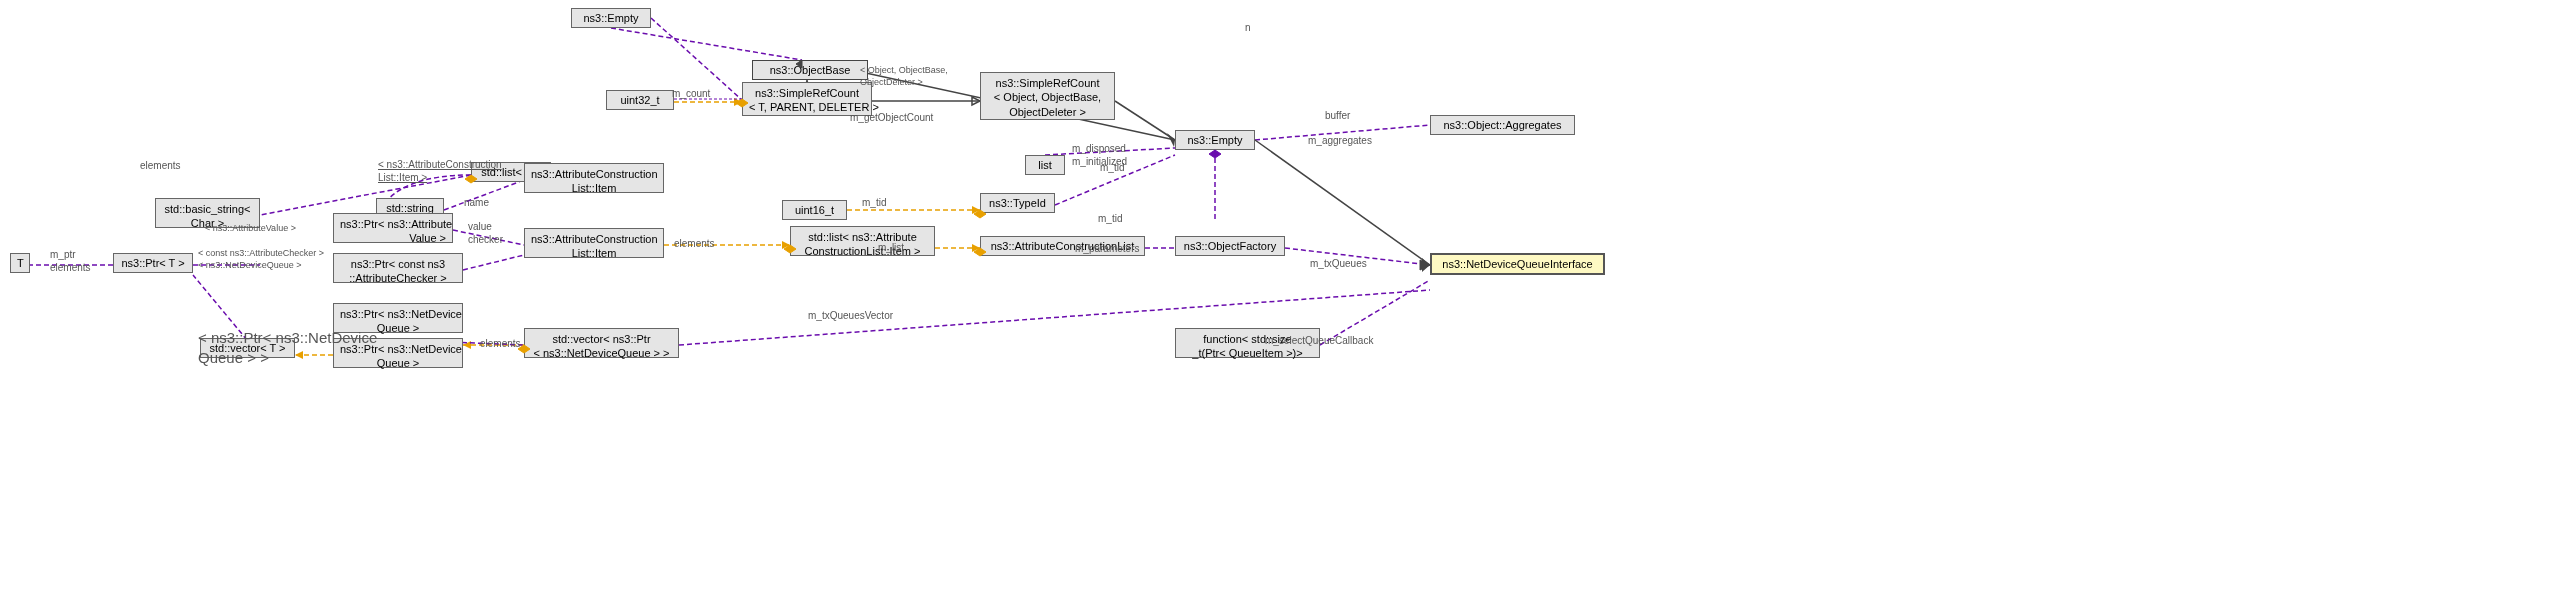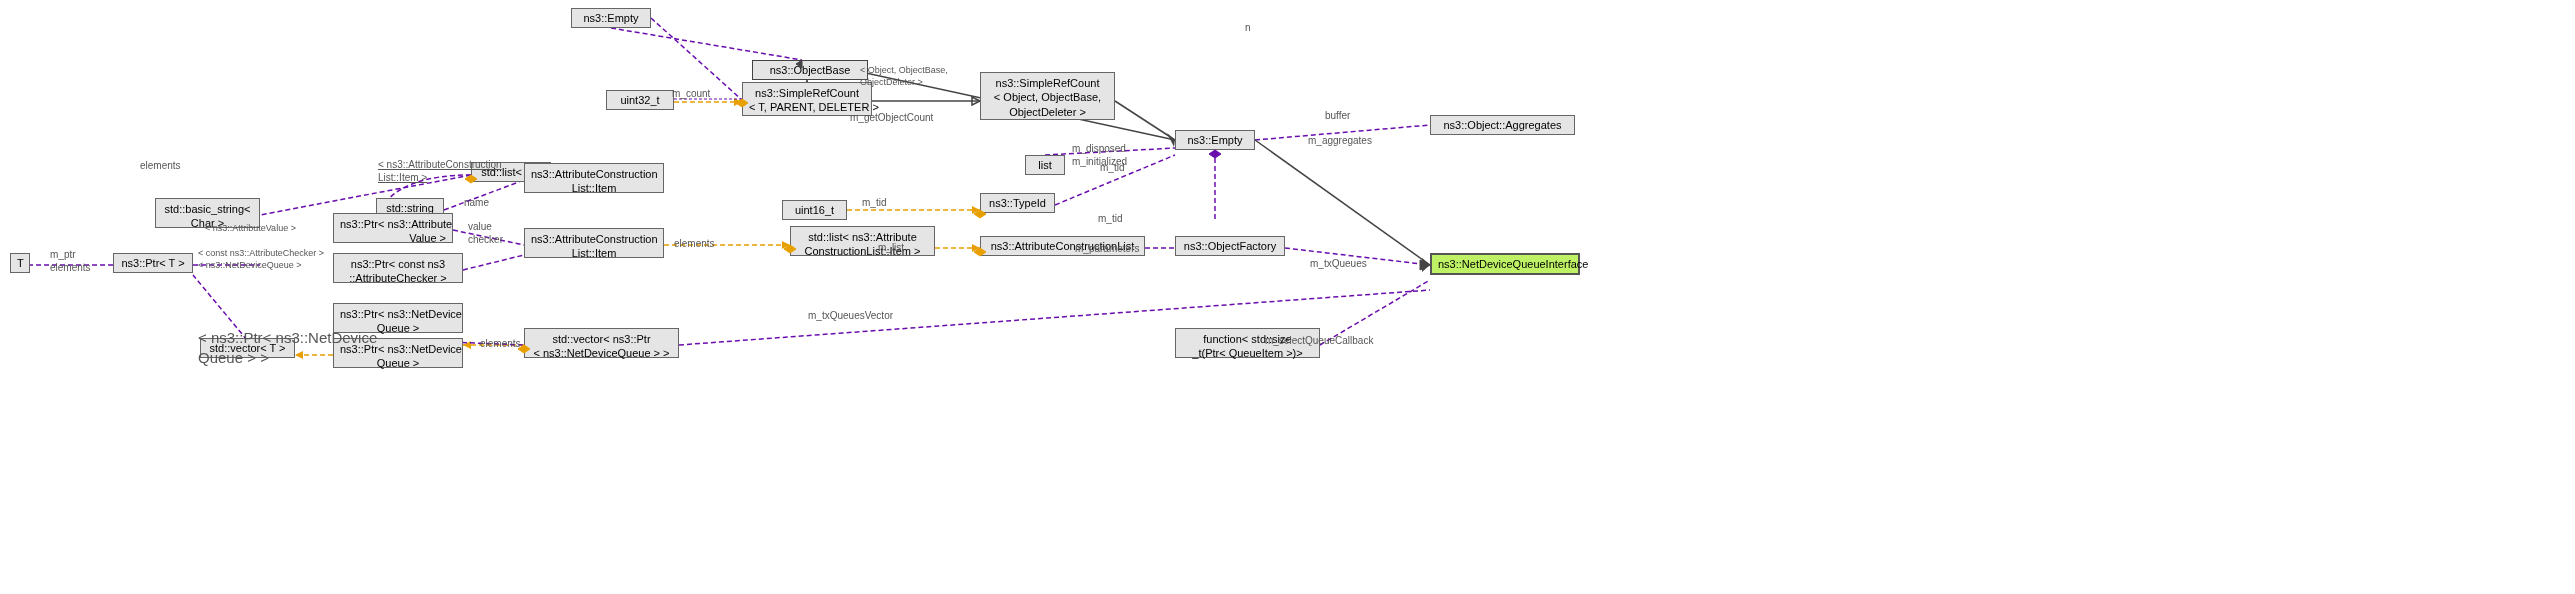--- a/index.html
+++ b/index.html
@@ -204,21 +204,21 @@
   <div class="node" style="left:1175px;top:236px;width:110px;">ns3::ObjectFactory</div>
 
   <div class="node" style="left:524px;top:328px;width:155px;height:30px;line-height:1.3;">
     std::vector&lt; ns3::Ptr<br>&lt; ns3::NetDeviceQueue &gt; &gt;
   </div>
 
   <div class="node" style="left:1175px;top:328px;width:145px;height:30px;line-height:1.3;">
     function&lt; std::size<br>_t(Ptr&lt; QueueItem &gt;)&gt;
   </div>
 
-  <div class="node active-node" style="left:1430px;top:253px;width:150px;background:#bef264;border:2px solid #555;">ns3::NetDeviceQueueInterface</div>
+  <div class="node active-node" style="left:1430px;top:253px;width:175px;background:#fef9c3;border:2px solid #555;">ns3::NetDeviceQueueInterface</div>
 
   <div class="edge-label" style="left:1245px;top:22px;">n</div>
   <div class="edge-label" style="left:672px;top:88px;">m_count</div>
   <div class="edge-label" style="left:860px;top:65px;font-size:9px;line-height:1.3;">
     &lt; Object, ObjectBase,<br>ObjectDeleter &gt;
   </div>
   <div class="edge-label" style="left:850px;top:112px;">m_getObjectCount</div>
   <div class="edge-label" style="left:1072px;top:142px;line-height:1.3;">m_disposed<br>m_initialized</div>
   <div class="edge-label" style="left:1100px;top:162px;">m_tid</div>
   <div class="edge-label" style="left:1325px;top:110px;">buffer</div>

